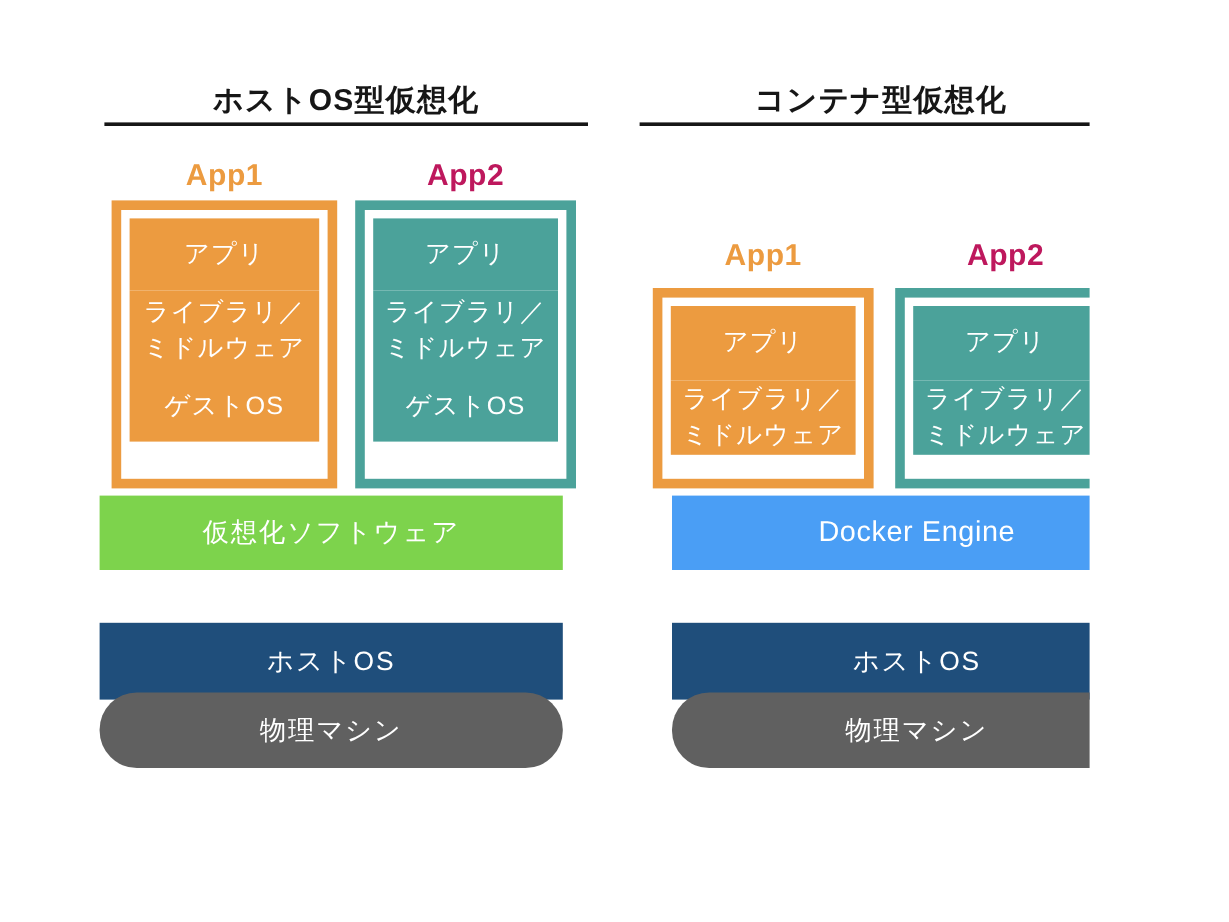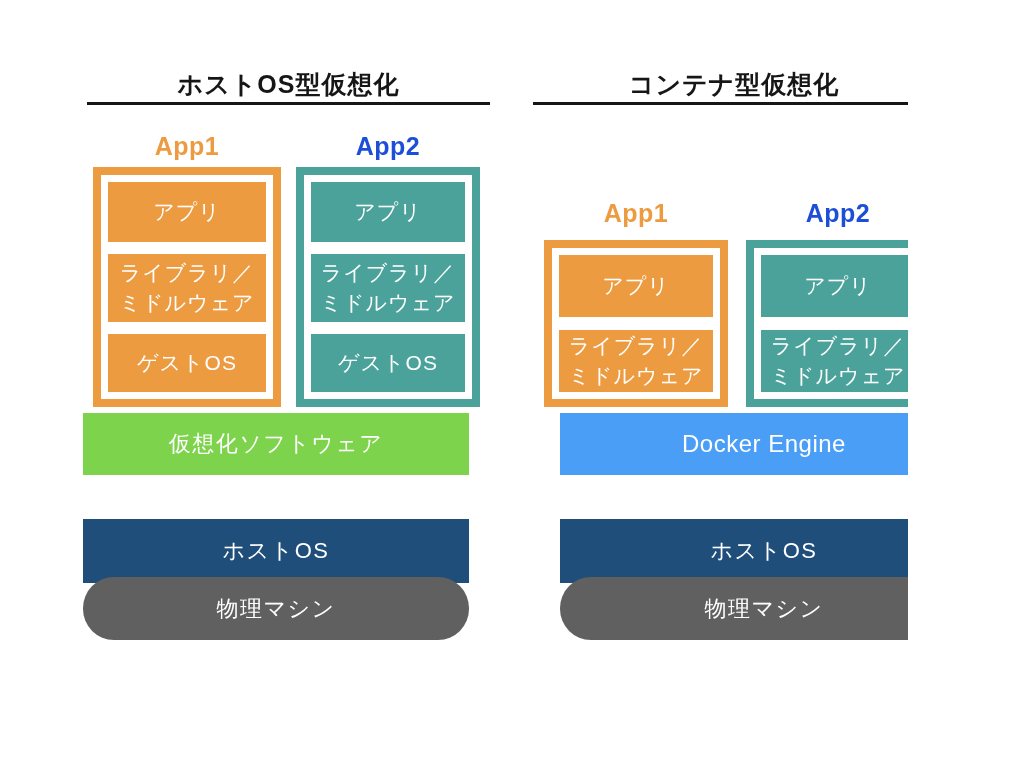--- a/index.html
+++ b/index.html
@@ -33,30 +33,29 @@
   .app-label {
     position: absolute;
     height: 30px;
     line-height: 30px;
     text-align: center;
     font-size: 25px;
     font-weight: bold;
     letter-spacing: 0.5px;
   }
   .accent-orange { color: #EC9B40; }
-  .accent-teal   { color: #1d4ed8; }
+  .accent-teal   { color: #be185d; }
 
   .vm-box {
     position: absolute;
     box-sizing: border-box;
     border: 8px solid;
     padding: 7px;
     display: flex;
     flex-direction: column;
-    justify-content: space-between;
     background: #ffffff;
   }
   .frame-orange { border-color: #EC9B40; }
   .frame-teal   { border-color: #4BA29A; }
 
   .layer {
     width: 100%;
     display: flex;
     align-items: center;
     justify-content: center;

